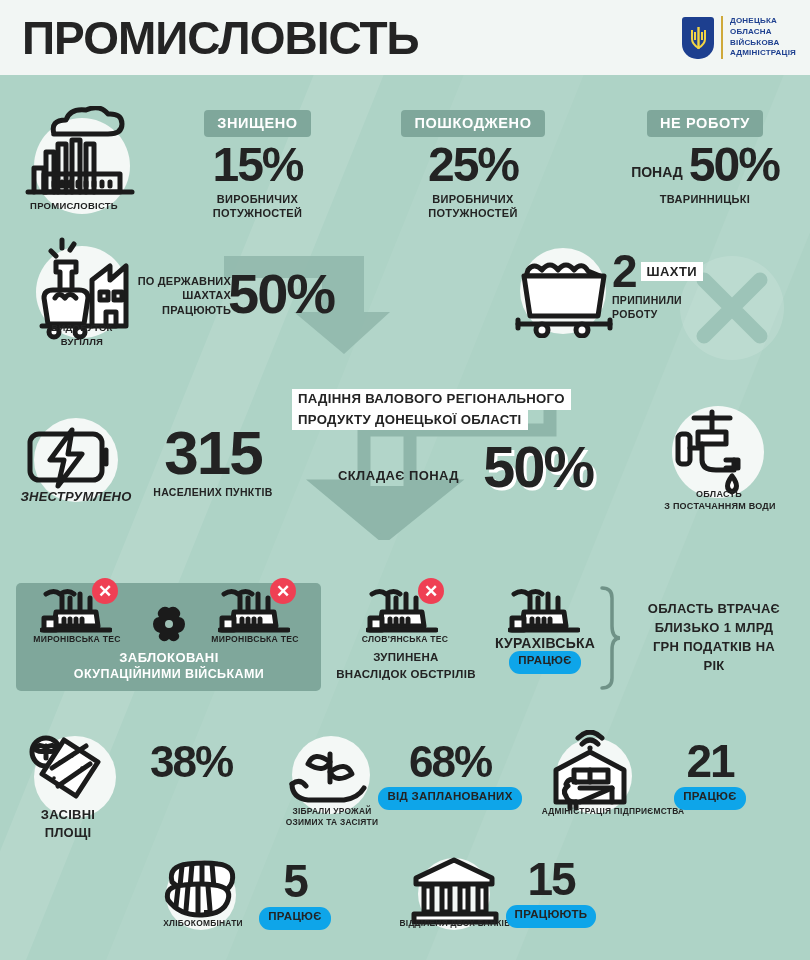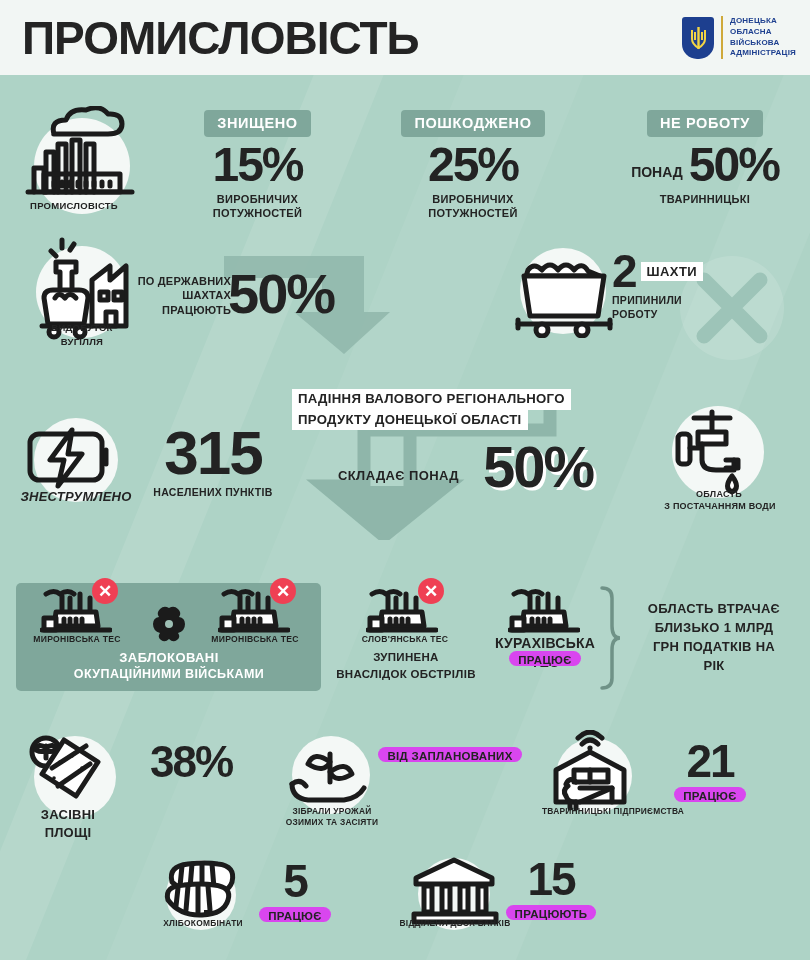--- a/index.html
+++ b/index.html
@@ -54,23 +54,23 @@
   .sub {
     font-size: 11px; font-weight: bold; color: #232323;
     letter-spacing: .3px; text-align: center; line-height: 1.3;
   }
   .badge {
     display: inline-block; background: #7fa79b; color: #ffffff;
     font-size: 14.5px; font-weight: bold; letter-spacing: .6px;
     padding: 5px 13px 6px; border-radius: 4px; white-space: nowrap;
   }
   .pill {
-    display: inline-block; background: #d946ef; color: #232323;
+    display: inline-block; background: #0ea5e9; color: #232323;
     font-size: 11.5px; font-weight: bold; letter-spacing: .3px;
-    padding: 3px 9px 0; border-radius: 11px; white-space: nowrap;
+    padding: 3px 9px 8px; border-radius: 11px; white-space: nowrap;
   }
   .white-band {
     display: inline-block; background: #ffffff; color: #232323;
     padding: 2px 6px; white-space: nowrap;
   }
   .abs { position: absolute; }
   svg { display: block; }
   .ln { fill: none; stroke: #1b1b1b; stroke-width: 5; stroke-linecap: round; stroke-linejoin: round; }
   .lnf { fill: #ffffff; stroke: #1b1b1b; stroke-width: 5; stroke-linejoin: round; }
 
@@ -352,37 +352,38 @@
   <svg class="abs" style="left:284px; top:736px;" width="94" height="78" viewBox="0 0 94 78">
     <path class="ln" d="M46 46 L46 18"></path>
     <path class="ln" d="M46 26 q-16 -12 -22 2 q16 10 22 -2z"></path>
     <path class="ln" d="M46 36 q16 -12 22 2 q-16 10 -22 -2z"></path>
     <path class="ln" d="M8 48 q0 14 16 16 l36 0 q14 -2 20 -12"></path>
     <path class="ln" d="M8 48 q8 -6 14 2"></path>
   </svg>
   <div class="cap abs" style="left:268px; top:806px; width:128px; font-size:8.4px;">ЗІБРАЛИ УРОЖАЙ</div>
   <div class="cap abs" style="left:268px; top:817px; width:128px; font-size:8.4px;">ОЗИМИХ ТА ЗАСІЯТИ</div>
   <div class="abs" style="left:370px; top:742px; width:160px; text-align:center;">
+    <div class="stat-num" style="font-size:44px;">68%</div>
     <div style="margin-top:4px;"><span class="pill">ВІД ЗАПЛАНОВАНИХ</span></div>
   </div>
 
   <div class="icon-disc" style="left:556px; top:738px; width:76px; height:76px;"></div>
   <svg class="abs" style="left:546px; top:730px;" width="96" height="84" viewBox="0 0 96 84">
     <path class="ln" d="M36 14 q8 -8 16 0 M32 8 q12 -12 24 0" stroke-width="3.4"></path>
     <circle cx="44" cy="18" r="2.6" fill="#1b1b1b"></circle>
     <path class="lnf" d="M10 40 L44 22 L78 40 L78 72 L10 72 Z"></path>
     <path class="ln" d="M28 40 L62 40 L62 52 L28 52 Z" stroke-width="3.4"></path>
     <path class="ln" d="M44 40 L44 52" stroke-width="3"></path>
     <path class="ln" d="M34 58 L66 58 L66 72" stroke-width="3.4"></path>
     <path class="ln" d="M34 72 L66 58" stroke-width="3.4"></path>
     <path class="ln" d="M22 56 q-6 4 -2 10 q2 6 8 6 l2 0" stroke-width="3.4"></path>
     <path class="ln" d="M20 54 q4 -8 10 -2" stroke-width="3.4"></path>
     <path class="ln" d="M24 72 L24 78 M30 72 L30 78" stroke-width="3"></path>
   </svg>
-  <div class="cap abs" style="left:528px; top:806px; width:170px; font-size:8.4px;">ТВАРИННИЦЬКІ ПІДПРИЄМСТВА</div>
+  <div class="cap abs" style="left:528px; top:806px; width:170px; font-size:8.4px;">АДМІНІСТРАЦІЯ ПІДПРИЄМСТВА</div>
   <div class="abs" style="left:630px; top:740px; width:160px; text-align:center;">
     <div class="stat-num" style="font-size:46px;">21</div>
     <div style="margin-top:4px;"><span class="pill">ПРАЦЮЄ</span></div>
   </div>
 
   <div class="icon-disc" style="left:166px; top:860px; width:70px; height:70px;"></div>
   <svg class="abs" style="left:158px; top:856px;" width="92" height="70" viewBox="0 0 92 70">
     <path class="lnf" d="M14 26 q-4 -16 16 -18 q18 -2 30 0 q18 2 14 18 q-4 12 -24 12 q-22 2 -36 -12z"></path>
     <path class="ln" d="M24 10 L22 30 M34 8 L32 32 M44 8 L44 32 M54 8 L56 32" stroke-width="3.6"></path>
     <path class="lnf" d="M10 44 q-4 -14 16 -15 q18 -2 30 0 q18 2 14 15 q-4 14 -26 15 q-22 1 -34 -15z"></path>

